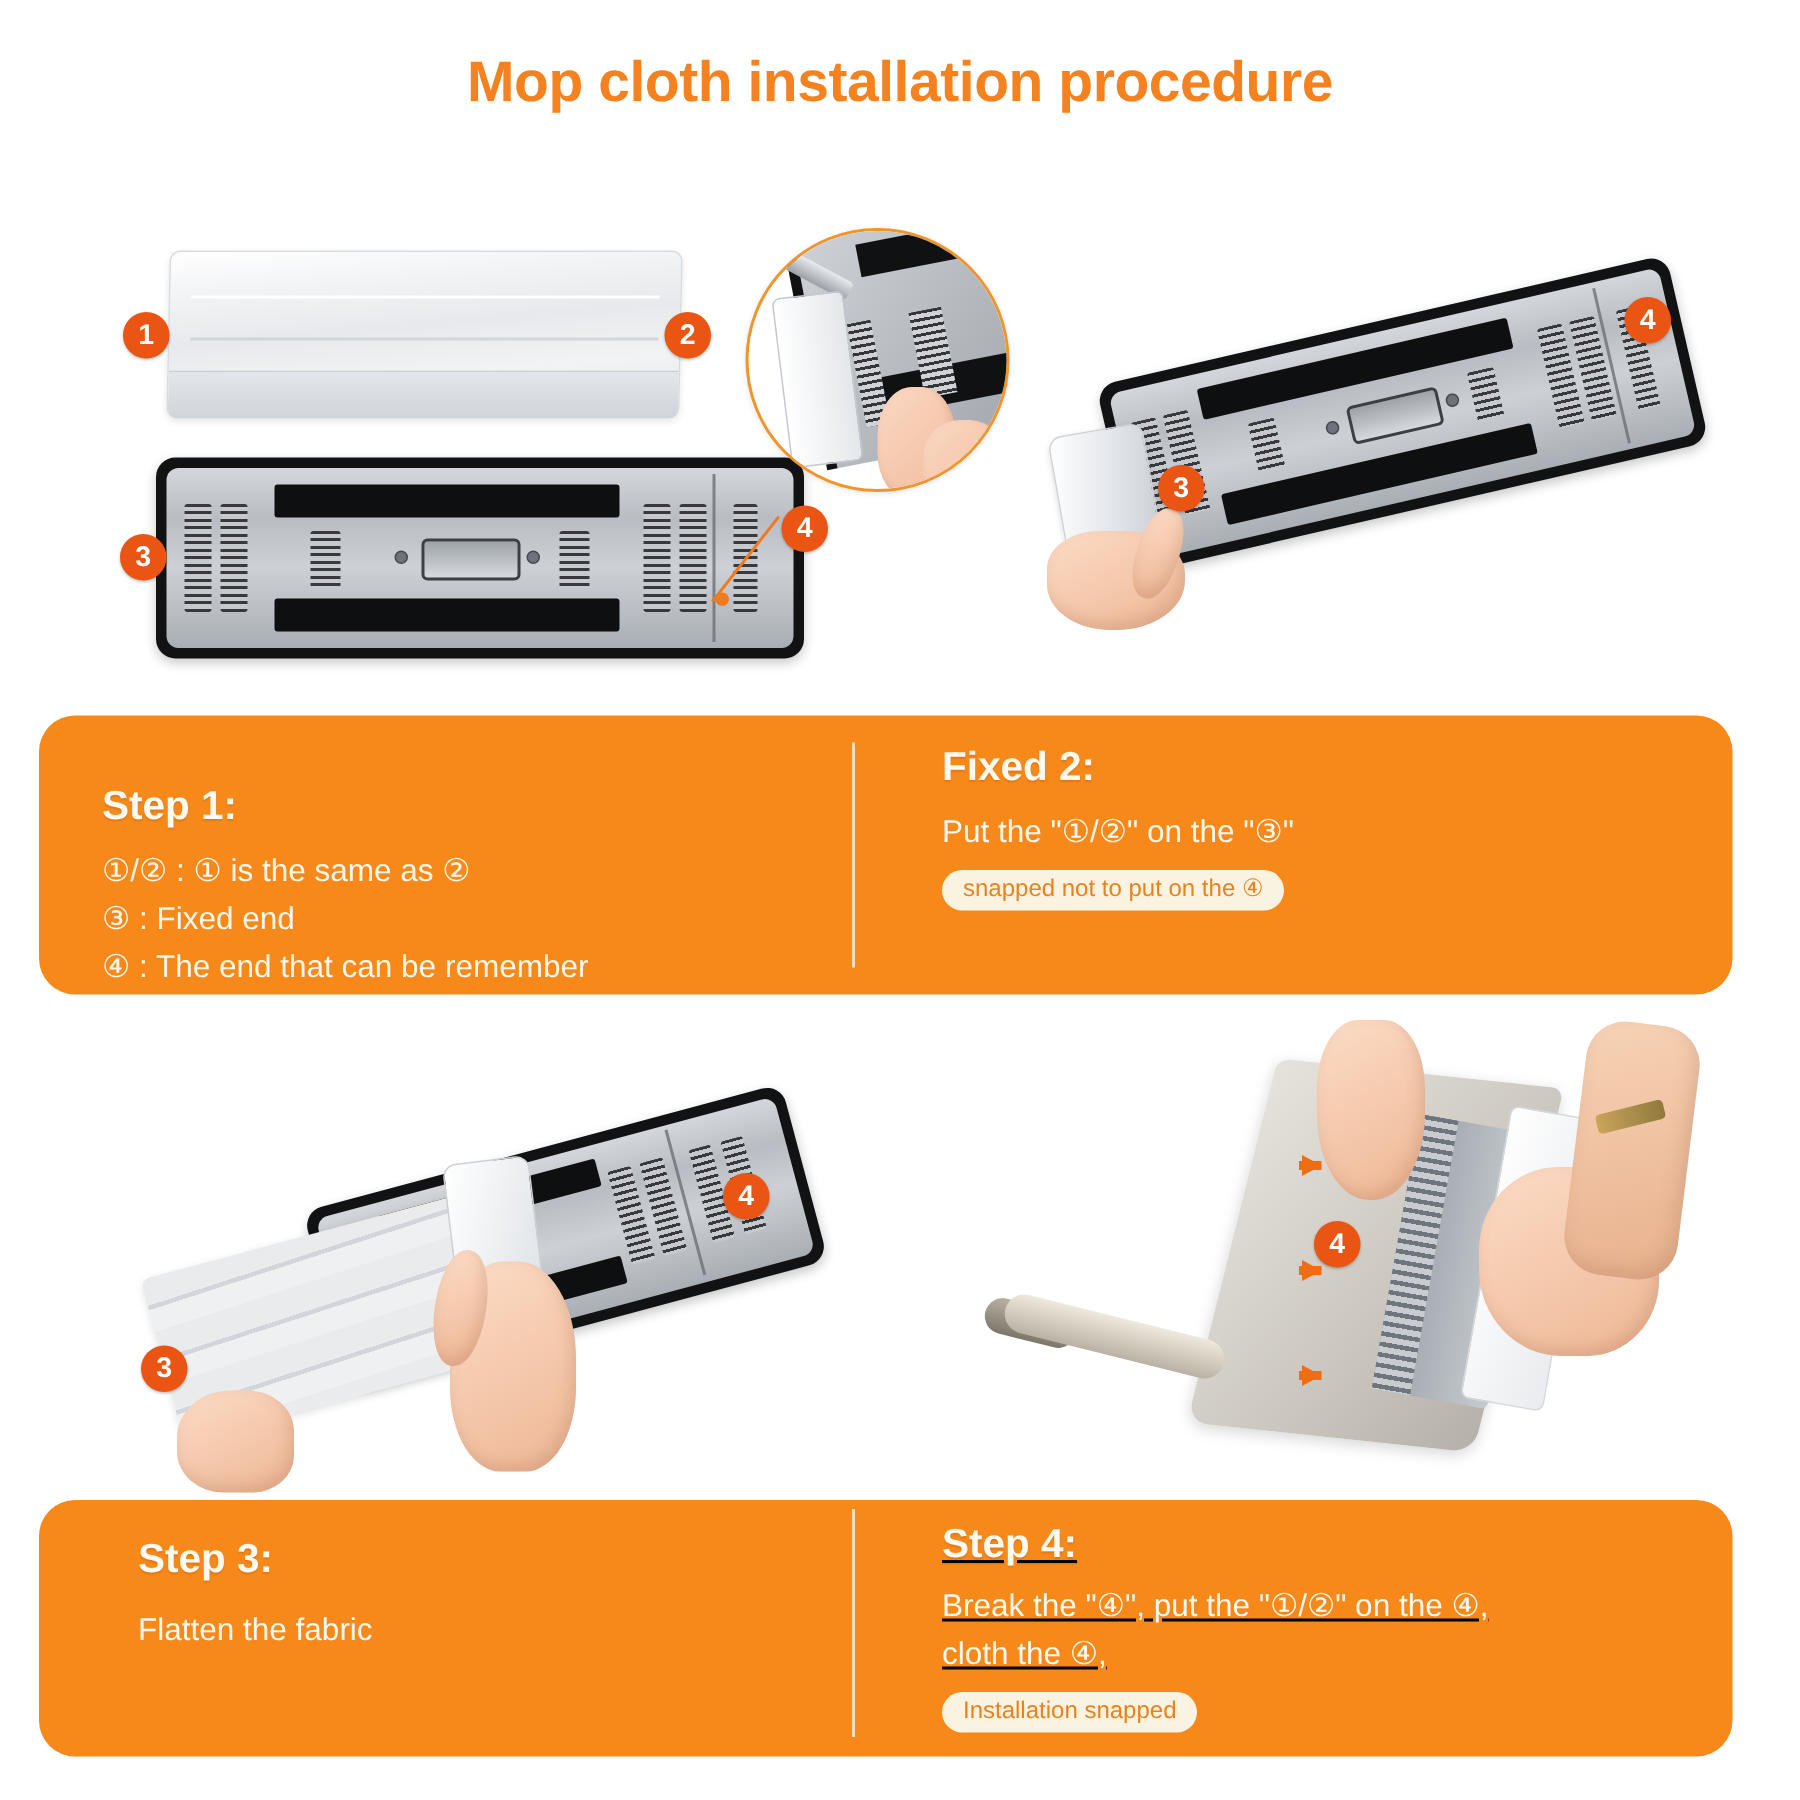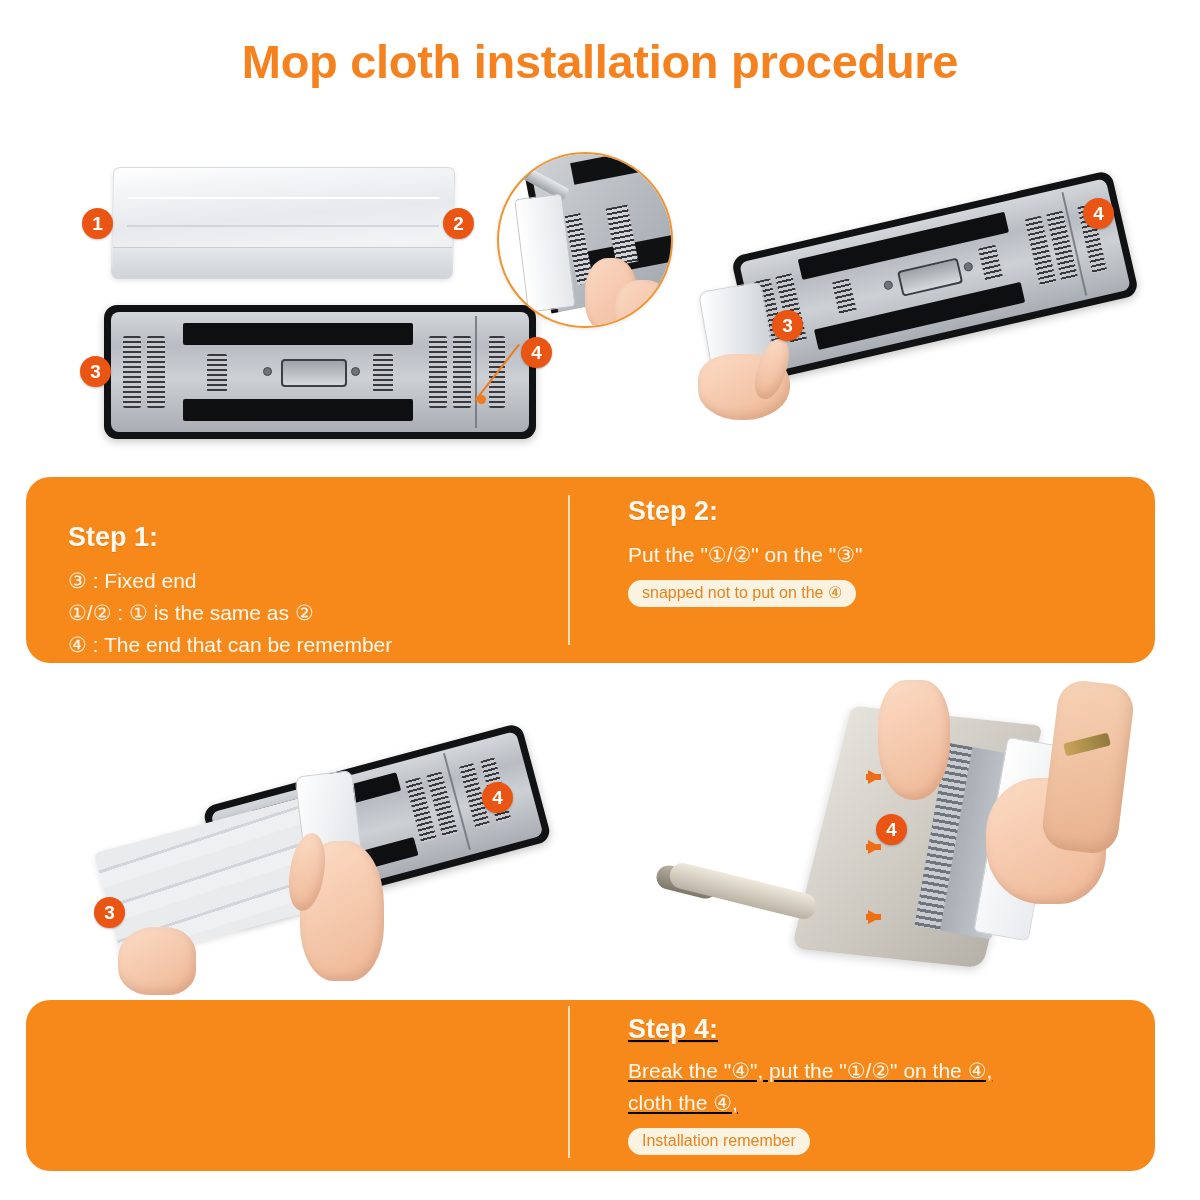--- a/index.html
+++ b/index.html
@@ -9,21 +9,21 @@
     font-family:"Liberation Sans", sans-serif;
     overflow:hidden;
     position:relative;
   }
   .page{position:relative;width:1200px;height:1200px;}
 
   
   .title{
     position:absolute;top:34px;left:0;width:1200px;
     text-align:center;
-    font-size:47px;font-weight:bold;
+    font-size:38px;font-weight:bold;
     color:#F5821F;
     letter-spacing:-0.3px;
     white-space:nowrap;
   }
 
   
   .panel{
     position:absolute;
     background:#F7891B;
     border-radius:24px;
@@ -372,27 +372,27 @@
   </div>
 
   <div class="marker" style="left:772px;top:310px;">3</div>
   <div class="marker" style="left:1083px;top:198px;">4</div>
 
   <div class="panel panel-top"></div>
   <div class="divider divider-top"></div>
 
   <div class="step s1">
     <div class="step-head">Step 1:</div>
+    <div class="step-line">①/② : ① is the same as ②</div>
     <div class="step-line">③ : Fixed end</div>
-    <div class="step-line">①/② : ① is the same as ②</div>
     <div class="step-line">④ : The end that can be remember</div>
   </div>
 
   <div class="step s2">
-    <div class="step-head">Step 2:</div>
+    <div class="step-head">Fixed 2:</div>
     <div class="step-line">Put the "①/②" on the "③"</div>
     <div class="pill">snapped not to put on the ④</div>
   </div>
 
   <div class="bl-wrap">
     <div class="plate plate-c">
       <div class="plate-inner">
         <div class="blackbar" style="left:40px;top:9px;width:150px;height:19px;"></div>
         <div class="blackbar" style="left:40px;top:76px;width:150px;height:19px;"></div>
         <div class="vent" style="left:62px;top:34px;width:17px;height:36px;"></div>
@@ -430,21 +430,25 @@
     <div class="hand" style="left:314px;top:86px;width:120px;height:126px;border-radius:44% 40% 40% 46%;"></div>
     <div class="wrist" style="left:378px;top:-10px;width:76px;height:170px;border-radius:26px;transform:rotate(7deg);"></div>
     <div class="band" style="left:392px;top:46px;"></div>
   </div>
 
   <div class="marker" style="left:876px;top:814px;">4</div>
 
   <div class="panel panel-bottom"></div>
   <div class="divider divider-bottom"></div>
 
+  <div class="step s3">
+    <div class="step-head">Step 3:</div>
+    <div class="step-line">Flatten the fabric</div>
+  </div>
 
   <div class="step s4">
     <div class="step-head">Step 4:</div>
     <div class="step-line">Break the "④", put the "①/②" on the ④,</div>
     <div class="step-line">cloth the ④,</div>
-    <div class="pill">Installation remember</div>
+    <div class="pill">Installation snapped</div>
   </div>
 
 </div>
 
 </body></html>

